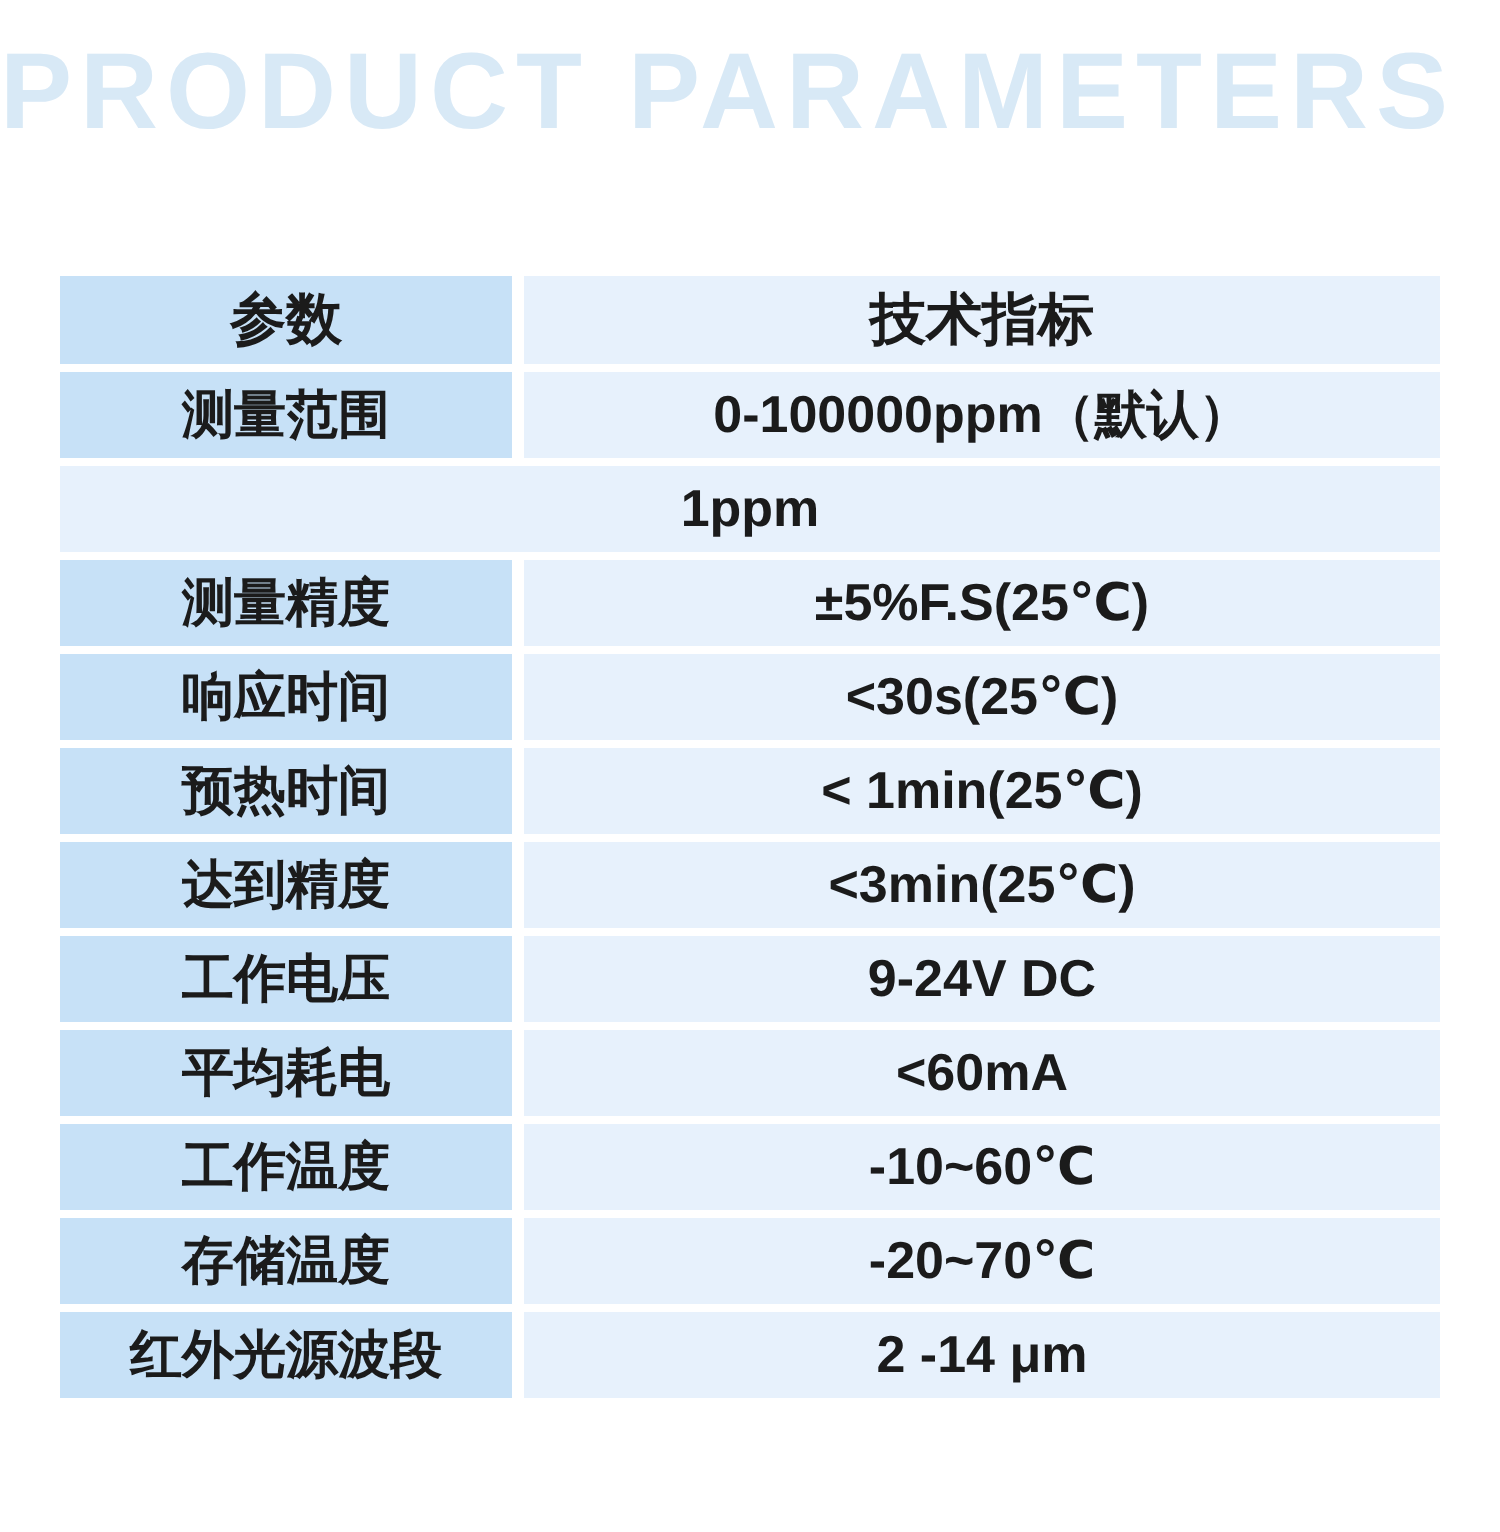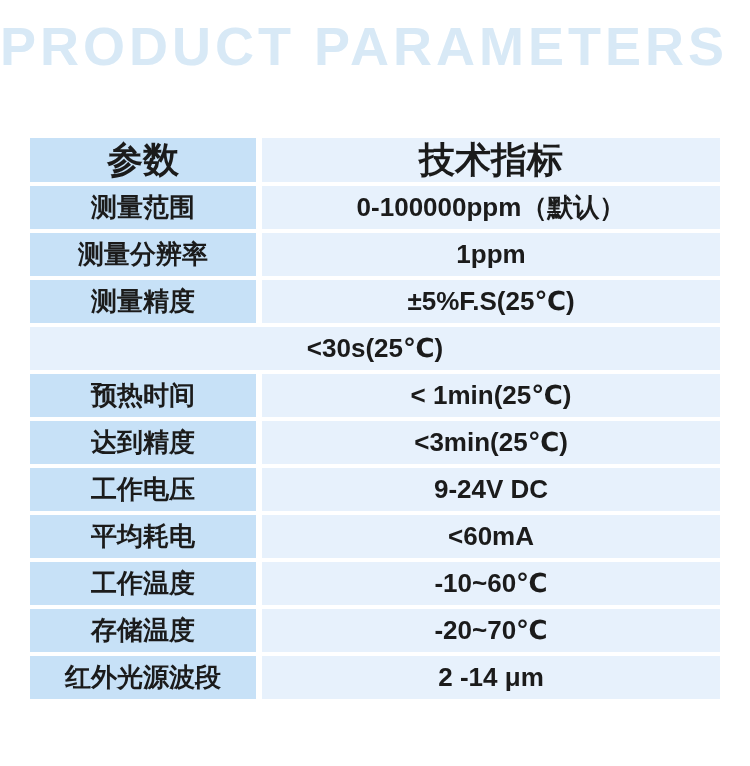--- a/index.html
+++ b/index.html
@@ -70,21 +70,21 @@
     width: 226px;
     flex: 0 0 226px;
     background: #c7e1f7;
   }
   .cell.value {
     flex: 1 1 auto;
     background: #e7f1fc;
   }
   .row.head .cell {
     height: 44px;
-    font-size: 36px;
+    font-size: 28px;
     font-weight: bold;
     text-align: right;
   }
 </style>
 </head>
 <body>
 
 <div class="page">
 
   <div class="watermark">PRODUCT PARAMETERS</div>
@@ -96,30 +96,30 @@
       <div class="cell param">参数</div>
       <div class="cell value">技术指标</div>
     </div>
 
     <div class="row">
       <div class="cell param">测量范围</div>
       <div class="cell value">0-100000ppm（默认）</div>
     </div>
 
     <div class="row">
-      <div class="cell param">测量分辨率</div>
       <div class="cell value">1ppm</div>
     </div>
 
     <div class="row">
       <div class="cell param">测量精度</div>
       <div class="cell value">±5%F.S(25℃)</div>
     </div>
 
     <div class="row">
+      <div class="cell param">响应时间</div>
       <div class="cell value">&lt;30s(25℃)</div>
     </div>
 
     <div class="row">
       <div class="cell param">预热时间</div>
       <div class="cell value">&lt; 1min(25℃)</div>
     </div>
 
     <div class="row">
       <div class="cell param">达到精度</div>

